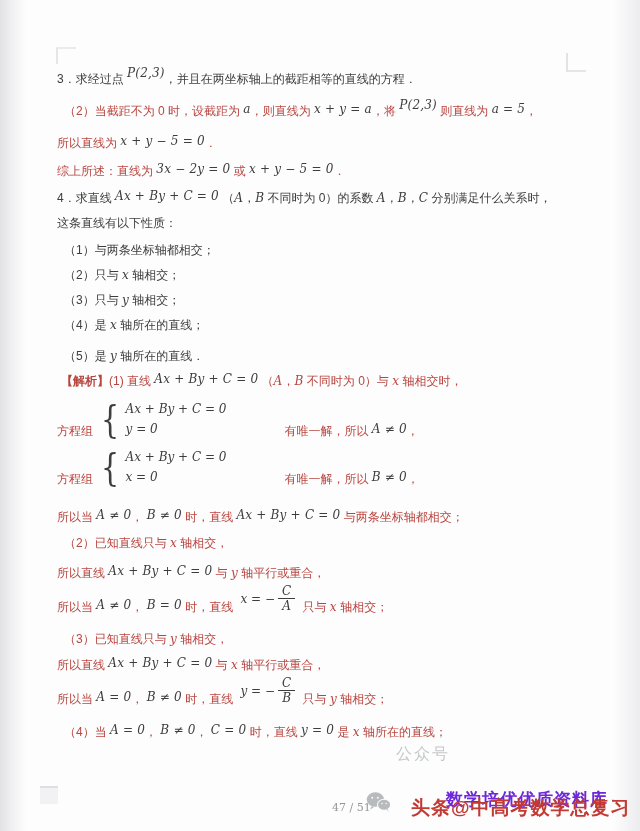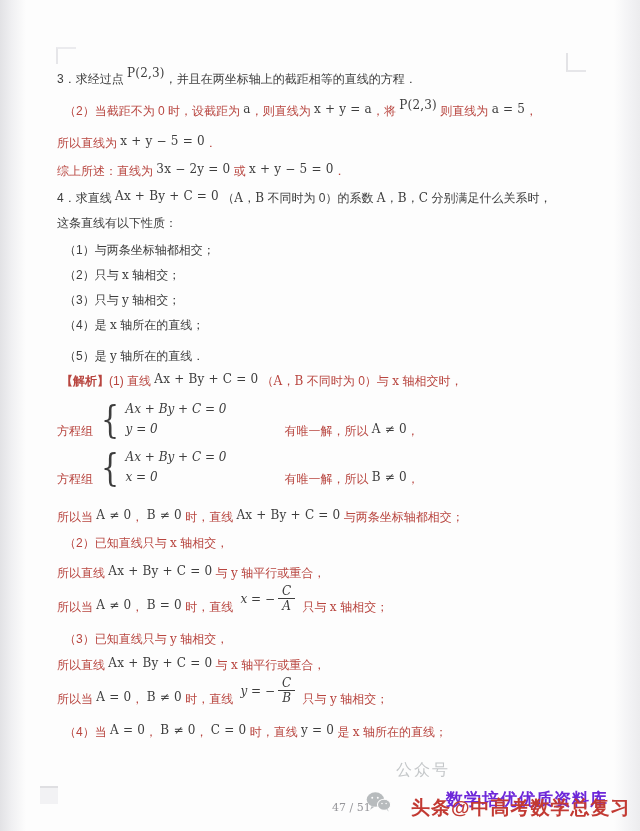--- a/index.html
+++ b/index.html
@@ -23,40 +23,40 @@
   .mark-tr{left:566px;top:53px;width:18px;height:17px;border-left:2px solid #e3e3e6;border-bottom:2px solid #e6e6e9;}
   .mark-bl{left:40px;top:786px;width:18px;height:16px;background:#f2f2f4;border-top:2px solid #dfdfe2;}
 
   .content{position:absolute;left:57px;top:0;width:512px;padding-top:70px;}
   .line{font-size:12px;line-height:18px;height:18px;white-space:pre;color:var(--ink);}
   .line.red{color:var(--red);}
   .line.wrap{white-space:normal;height:auto;line-height:25px;width:505px;}
   .line.tall{display:flex;align-items:flex-end;height:46px;}
   .line.tallf{display:flex;align-items:flex-end;height:32px;}
   .h{font-weight:700;}
-  .m,.i{font-family:"DejaVu Serif",serif;letter-spacing:.2px;}
+  .m,.i{font-family:"DejaVu Serif",serif;font-style:italic;letter-spacing:.2px;}
   .m{color:var(--ink);position:relative;top:-2px;}
   .m.sup{top:-6px;}
   .i{color:inherit;}
   .sys{display:inline-flex;align-items:center;margin:0 58px 0 2px;}
   .sys .brace{font-family:"DejaVu Serif",serif;font-weight:300;font-size:38px;line-height:42px;
     color:var(--ink);margin-right:3px;transform:scaleX(.75);}
   .sys .rows{display:flex;flex-direction:column;}
   .sys .mrow{font-family:"DejaVu Serif",serif;font-style:italic;font-size:12px;line-height:20px;color:var(--ink);}
   .frac{display:inline-flex;align-items:center;margin:0 4px;transform:translateY(-3px);}
   .fpre{font-family:"DejaVu Serif",serif;font-style:italic;font-size:12px;color:var(--ink);margin-right:3px;}
   .fst{display:inline-flex;flex-direction:column;align-items:center;}
   .fn{font-family:"DejaVu Serif",serif;font-style:italic;font-size:12px;color:var(--ink);
     line-height:14px;border-bottom:1px solid var(--ink);padding:0 4px;}
   .fd{font-family:"DejaVu Serif",serif;font-style:italic;font-size:12px;color:var(--ink);line-height:14px;}
 
   .footer-pagenum{position:absolute;left:332px;top:801px;font-family:"DejaVu Serif",serif;
     font-size:11px;color:#96969a;}
   .wechat-icon{position:absolute;left:366px;top:791px;width:25px;height:22px;}
-  .wechat-label{position:absolute;left:396px;top:760px;font-size:16px;color:#c4c7c9;letter-spacing:2px;}
+  .wechat-label{position:absolute;left:396px;top:744px;font-size:16px;color:#c4c7c9;letter-spacing:2px;}
   .gray-watermark{position:absolute;left:446px;top:788px;font-size:17px;color:#6d28d9;
     letter-spacing:1px;font-weight:600;white-space:nowrap;z-index:1;}
   .red-watermark{position:absolute;left:411px;top:795px;font-size:19px;color:#c23a33;
     font-weight:700;letter-spacing:1px;white-space:nowrap;z-index:2;}
 </style>
 </head>
 <body>
 
 <div class="canvas">
   <div class="edge-left"></div>

